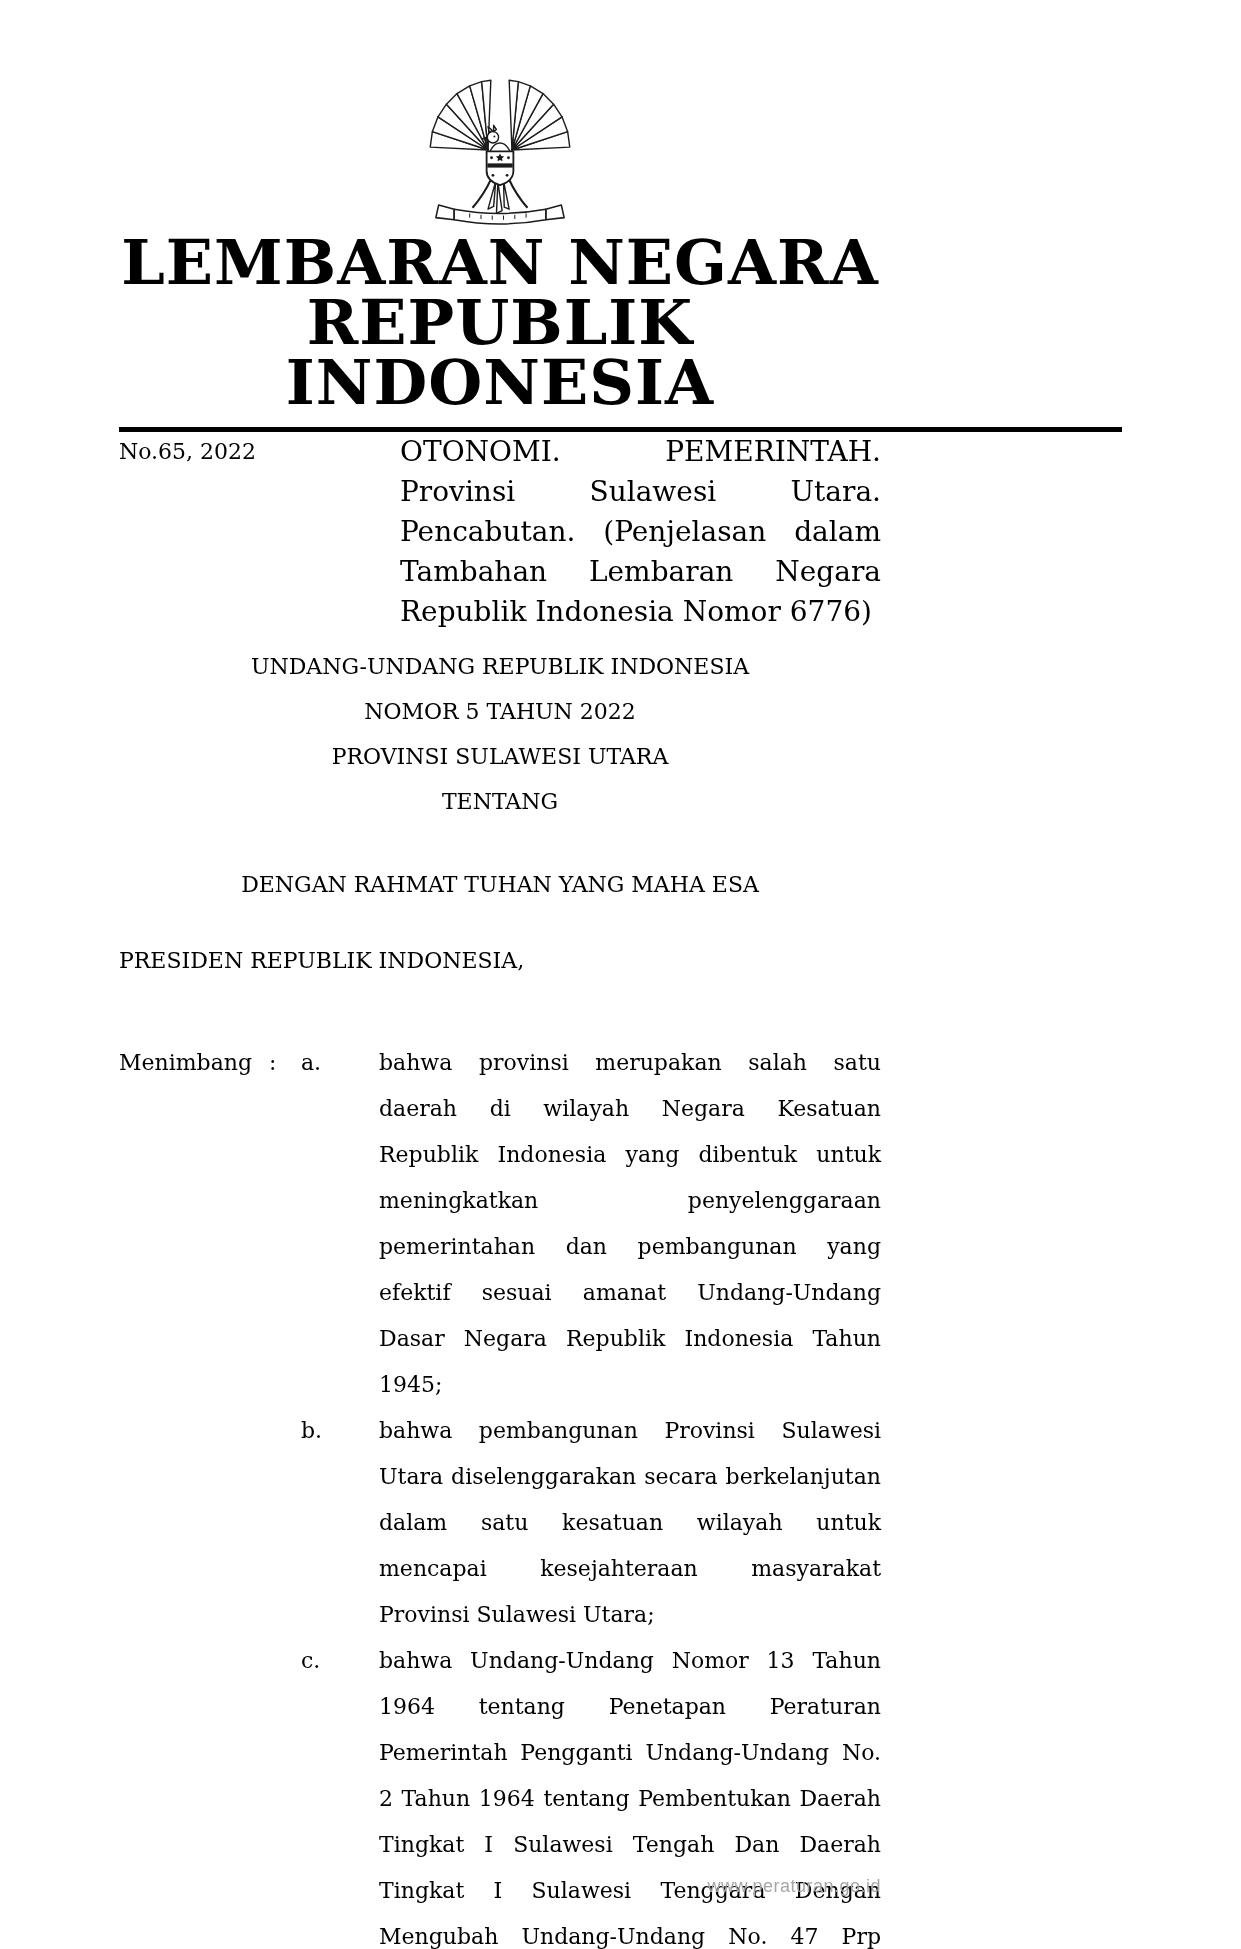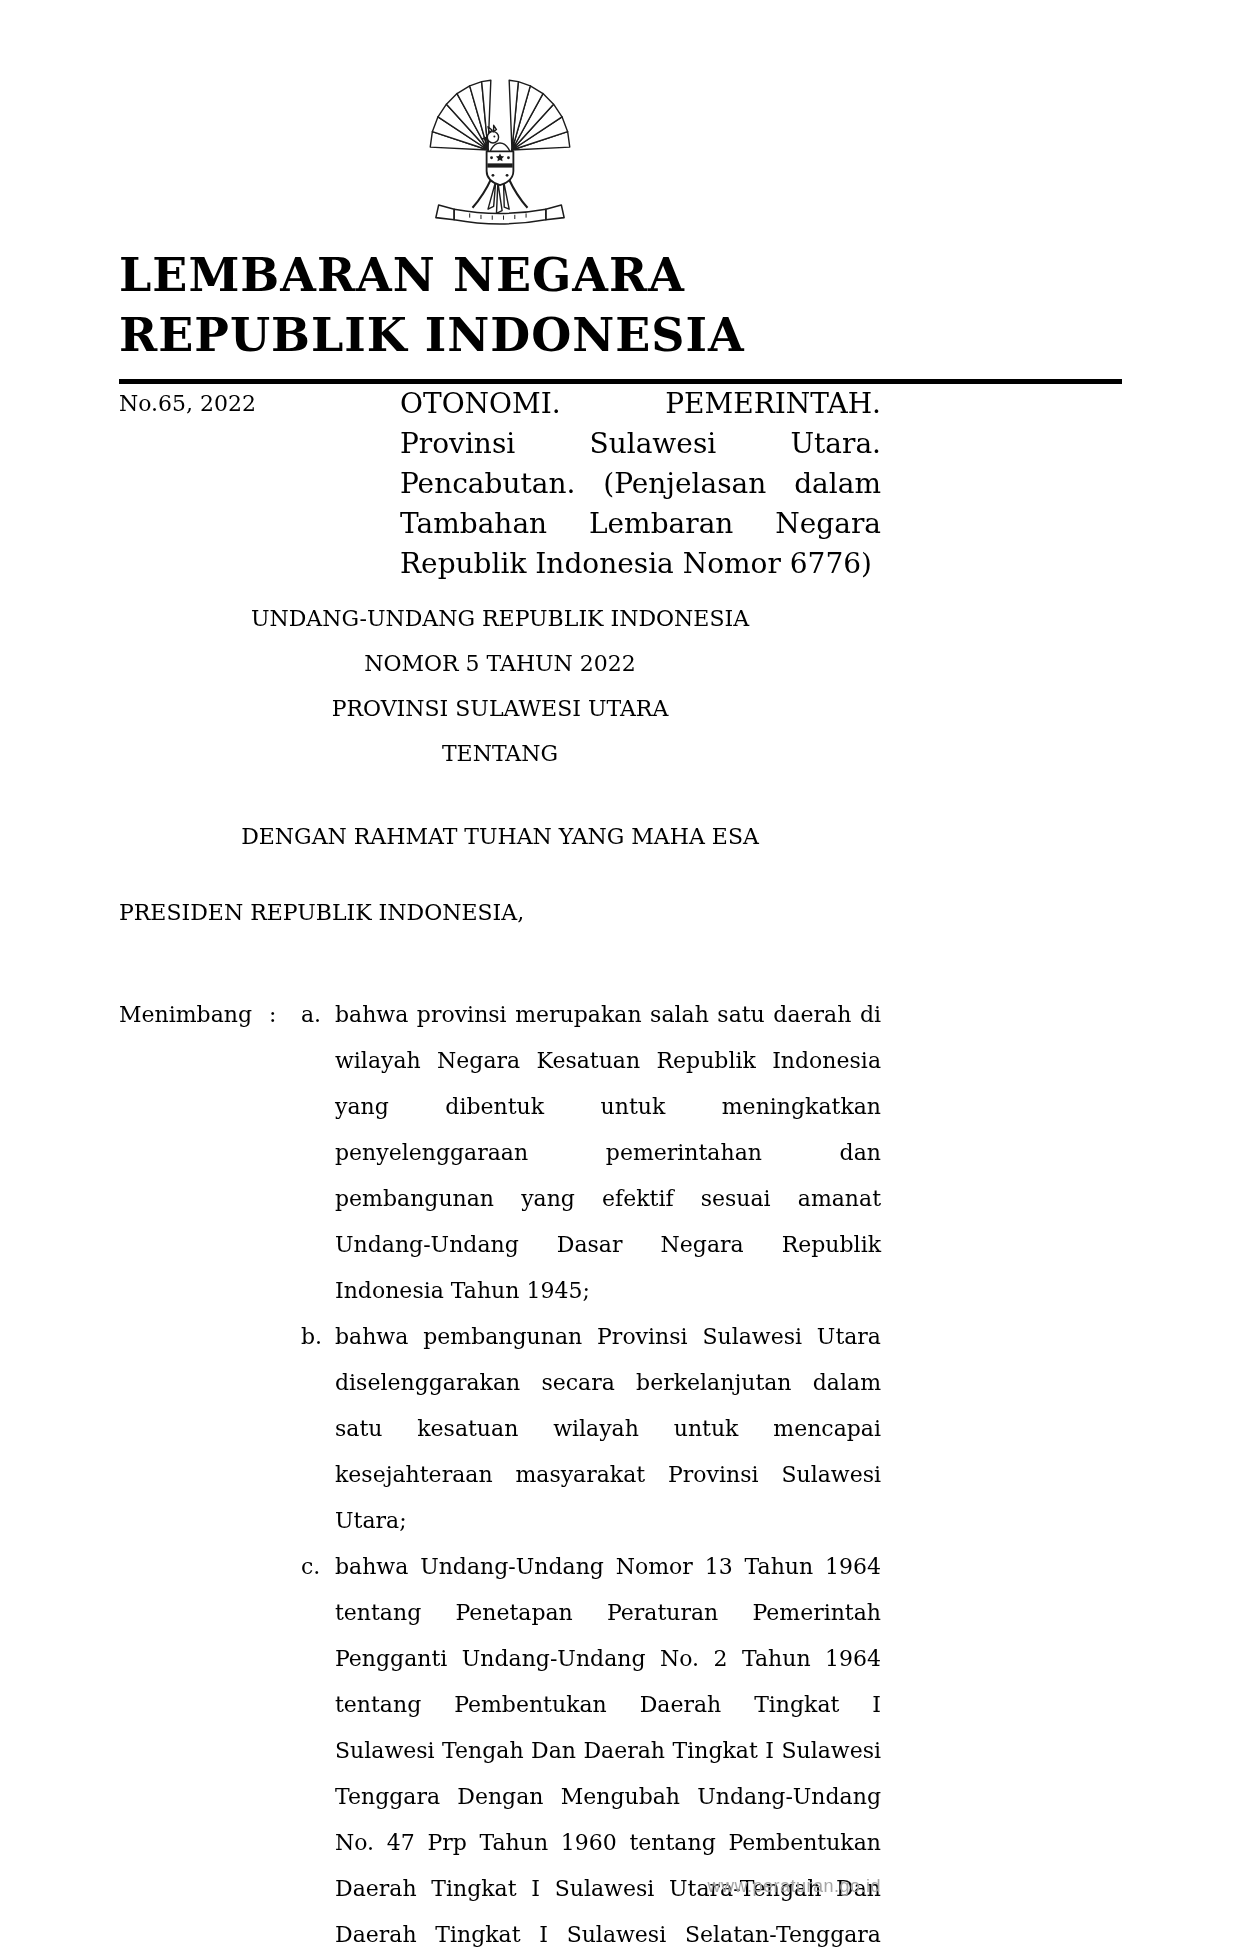--- a/index.html
+++ b/index.html
@@ -11,23 +11,22 @@
     color:#000;
     font-family:"DejaVu Serif","Liberation Serif",serif;
     overflow:hidden;
   }
   .block { margin-left:119px; width:762px; }
 
   .emblem-wrap { padding-top:78px; text-align:center; }
   .emblem-wrap svg { display:inline-block; }
 
   .masthead-title {
-    margin-top:12px;
-    text-align:left;
-    font-size:46px;
+    text-align:center;
+    font-size:62px;
     line-height:60px;
     font-weight:bold;
     letter-spacing:1px;
   }
 
   .rule { margin:14px 0 0 119px; width:1003px; height:5px; background:#000; }
 
   .meta-row { display:flex; padding-top:0; }
   .gazette-number { width:281px; font-size:22px; line-height:40px; }
   .gazette-subject {
@@ -38,21 +37,21 @@
   .law-title { margin-top:12px; text-align:center; font-size:22px; line-height:45px; }
   .invocation { margin-top:46px; text-align:center; font-size:22px; line-height:30px; }
   .issuer     { margin-top:46px; font-size:22px; line-height:30px; }
 
   .considerations { display:flex; margin-top:64px; font-size:22px; line-height:46px; }
   .consider-label { width:150px; }
   .consider-sep   { width:32px; }
   .consider-items { flex:1; }
   .consider-item  { display:flex; }
   .item-marker    { width:34px; }
-  .item-text      { flex:1; text-align:justify; text-justify:inter-word; }
+  .item-text      { flex:1; text-align:justify; text-justify:inter-word;margin-left:44px; }
 
   .footer-watermark {
     position:absolute;
     top:1876px; right:360px;
     font-family:"Liberation Sans",sans-serif;
     font-size:18px;
     color:#a6a6a6;
     letter-spacing:0.5px;
     margin-left:44px;
   }

